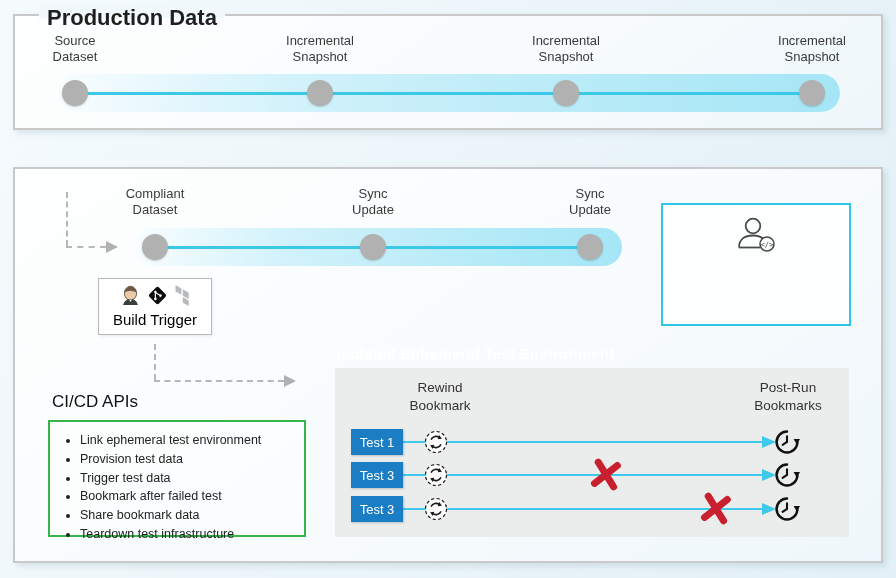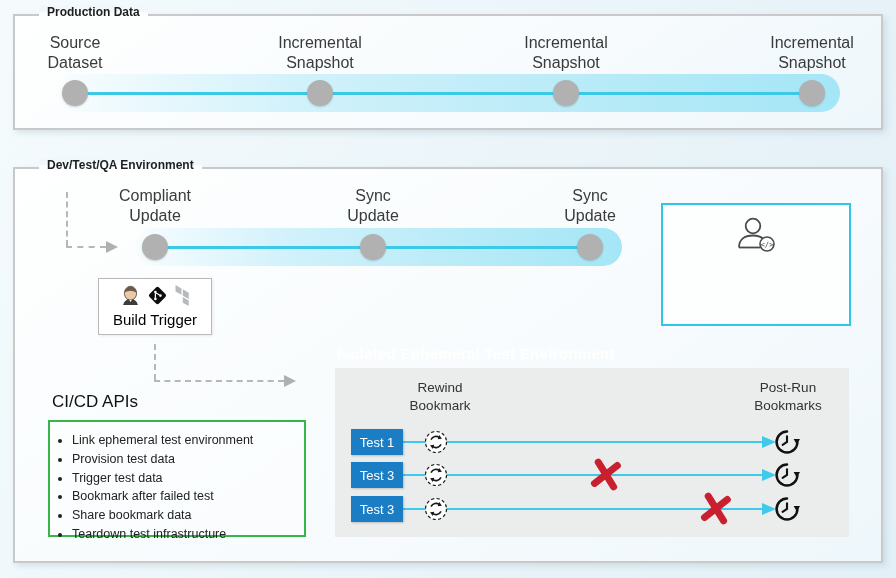--- a/index.html
+++ b/index.html
@@ -11,28 +11,28 @@
   }
   .panel{
     position:absolute;
     border:2px solid #c9c9c9;
     background:linear-gradient(145deg,#feffff 0%,#f7fbfd 60%,#eef7fb 100%);
     box-shadow:3px 3px 6px rgba(120,150,165,.22);
   }
   .legend{
     position:absolute;top:-11px;left:24px;
     padding:0 8px;
-    font-size:12px;font-weight:bold;color:#1f1f1f;
+    font-size:22px;font-weight:bold;color:#1f1f1f;
     background:linear-gradient(180deg,#f0f8fb 0%,#f0f8fb 46%,#fcfeff 54%,#fcfeff 100%);
     white-space:nowrap;
   }
   .pre{white-space:pre-line;}
   .milestone{
     position:absolute;width:120px;text-align:center;
-    font-size:16px;color:#3a3a3a;line-height:1.25;
+    font-size:13px;color:#3a3a3a;line-height:1.25;
   }
   .band{
     position:absolute;height:38px;border-radius:19px;
     background:linear-gradient(90deg,rgba(214,243,252,0.1) 0%,rgba(178,233,249,0.55) 30%,#bdecf8 60%,#a5e6f6 100%);
   }
   .tline{position:absolute;height:3px;background:#3cc9e8;}
   .dot{
     position:absolute;width:26px;height:26px;border-radius:50%;
     background:#b1b1b1;box-shadow:0 1px 2px rgba(0,0,0,.18);
   }
@@ -50,21 +50,21 @@
     position:absolute;width:190px;height:123px;background:#fdffff;
     border:2px solid #2fc6e8;display:flex;flex-direction:column;align-items:center;
     padding-top:10px;box-sizing:border-box;
   }
   .collab-text{font-size:14px;color:#333;text-align:center;line-height:1.4;margin-top:4px;}
   .cicd-title{position:absolute;font-size:17px;font-weight:normal;color:#111;}
   .cicd-box{
     position:absolute;width:258px;height:117px;border:2px solid #35b54a;background:rgba(255,255,255,.35);
     box-sizing:border-box;
   }
-  .cicd-box ul{margin:10px 0 0 0;padding-left:22px;}
+  .cicd-box ul{margin:10px 0 0 0;padding-left:30px;}
   .cicd-box li{font-size:12.5px;color:#222;line-height:1.3;margin-bottom:2.5px;}
   .ghost{
     position:absolute;font-size:15px;font-weight:600;color:#ffffff;
     letter-spacing:.3px;white-space:nowrap;
   }
   .test-panel{position:absolute;width:514px;height:169px;background:#ebecec;}
   .tp-header{position:absolute;width:120px;text-align:center;font-size:13.5px;color:#333;line-height:1.3;}
   .test-badge{
     position:absolute;width:52px;height:26px;background:#1b7ec5;color:#fff;
     font-size:13px;display:flex;align-items:center;justify-content:center;
@@ -97,28 +97,27 @@
 
   <div class="band" style="left:43px;top:58px;width:782px;"></div>
   <div class="tline" style="left:60px;top:76px;width:737px;"></div>
   <div class="dot" style="left:47px;top:64px;"></div>
   <div class="dot" style="left:292px;top:64px;"></div>
   <div class="dot" style="left:538px;top:64px;"></div>
   <div class="dot" style="left:784px;top:64px;"></div>
 </div>
 
 <div class="panel" style="left:13px;top:167px;width:866px;height:392px;">
-  <span class="legend">Dev/Test/QA Environment</span>
 
   <div class="dash-v" style="left:51px;top:23px;height:54px;"></div>
   <div class="dash-h" style="left:51px;top:77px;width:40px;"></div>
   <div class="gray-head" style="left:91px;top:72px;"></div>
 
   <div class="milestone pre" style="left:80px;top:17px;">Compliant
-Update</div>
+Dataset</div>
   <div class="milestone pre" style="left:298px;top:17px;">Sync
 Update</div>
   <div class="milestone pre" style="left:515px;top:17px;">Sync
 Update</div>
   <div class="band" style="left:120px;top:59px;width:487px;"></div>
   <div class="tline" style="left:140px;top:77px;width:435px;"></div>
   <div class="dot" style="left:127px;top:65px;"></div>
   <div class="dot" style="left:345px;top:65px;"></div>
   <div class="dot" style="left:562px;top:65px;"></div>
 

